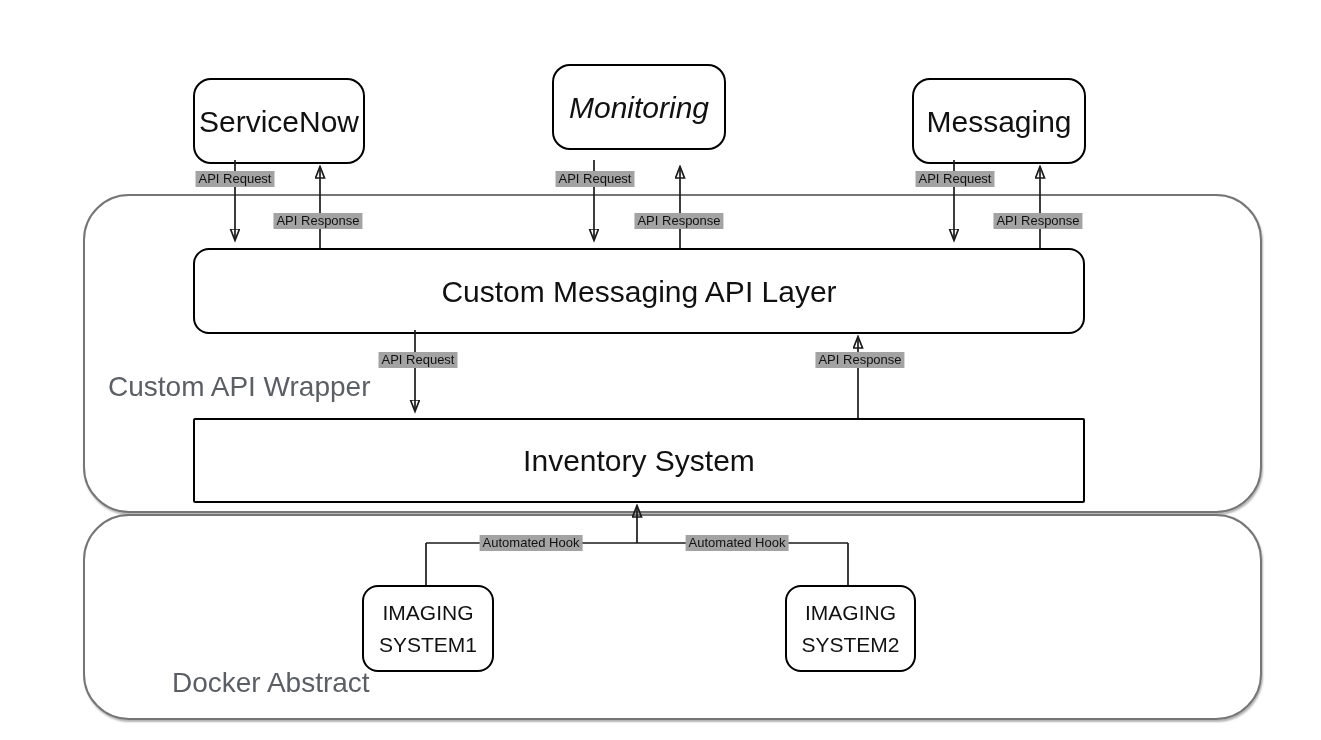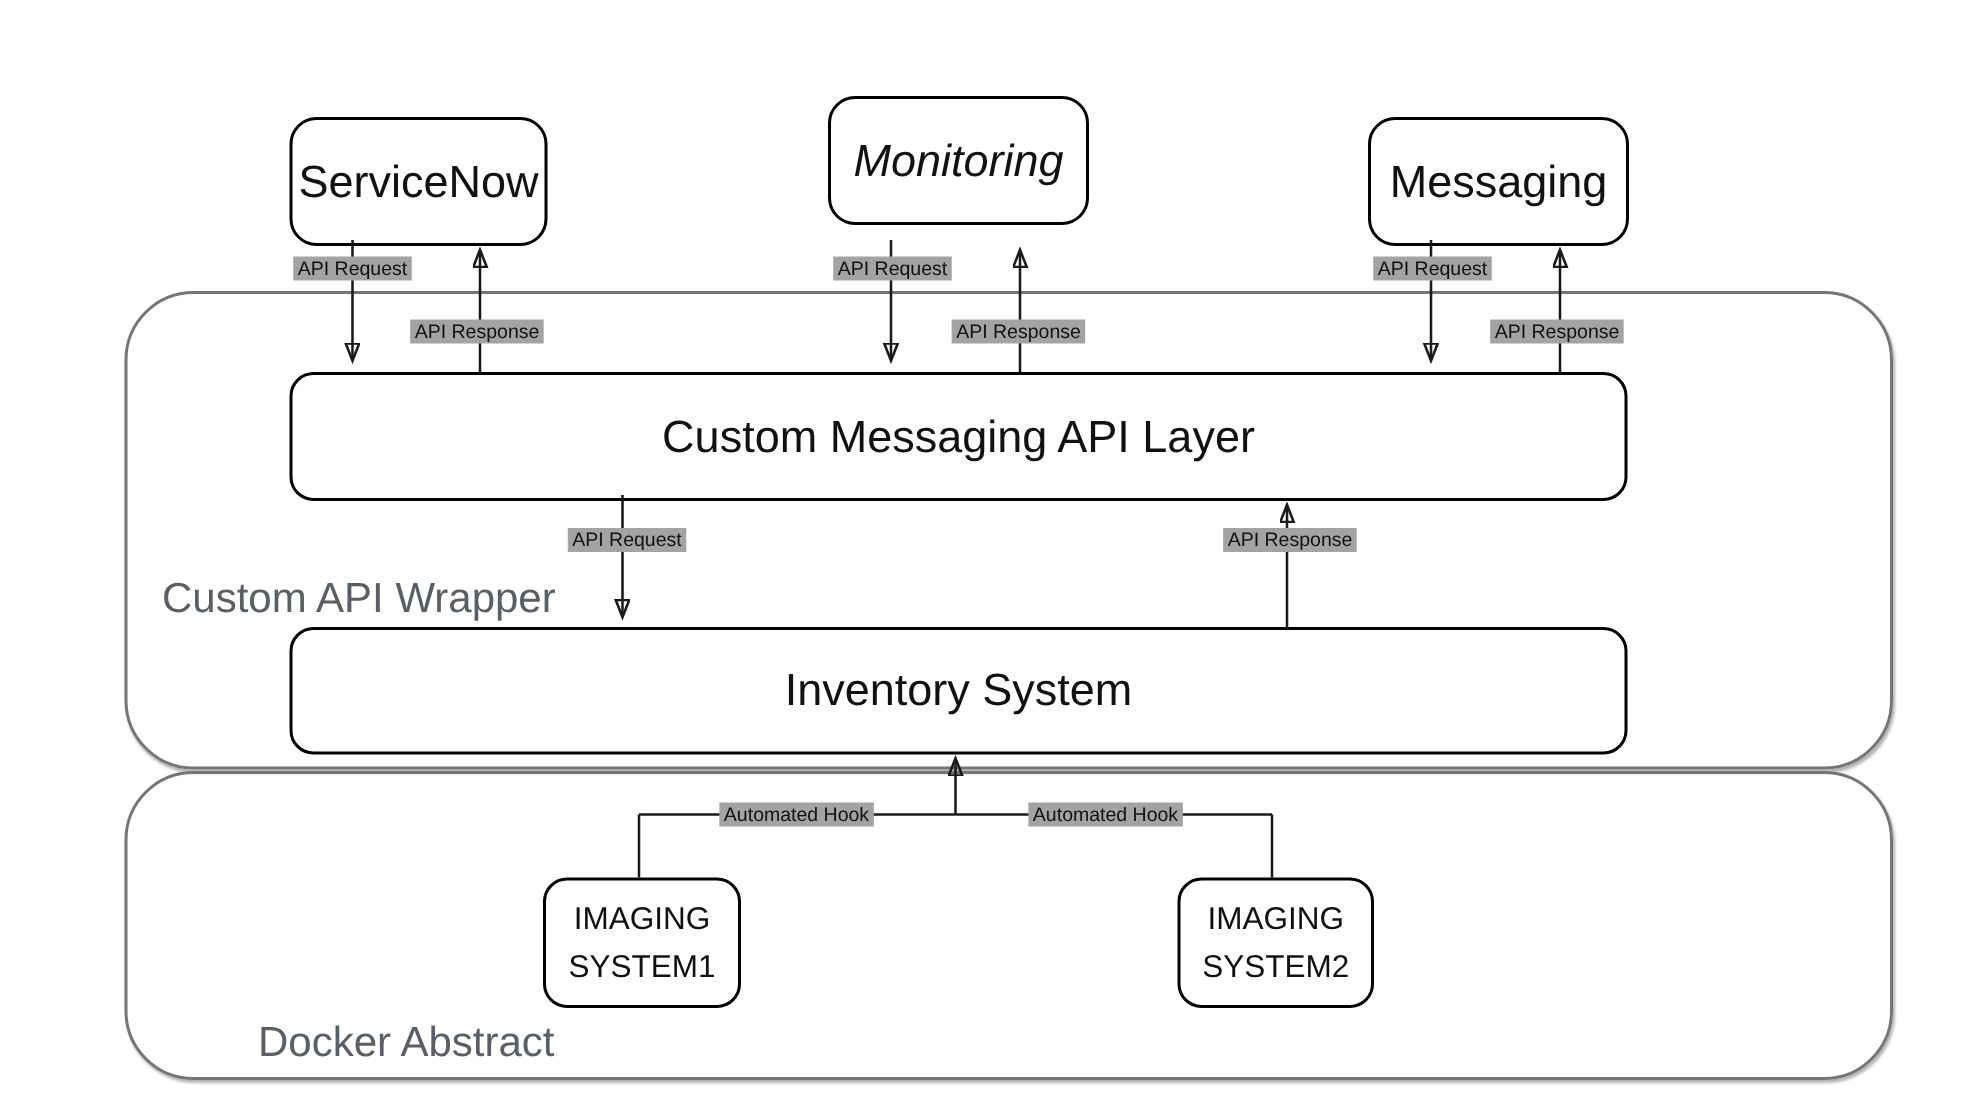--- a/index.html
+++ b/index.html
@@ -25,21 +25,20 @@
   }
   .container.wrapper { left: 83px;  top: 194px; width: 1175px; height: 315px; }
   .container.docker  { left: 83px;  top: 514px; width: 1175px; height: 202px; }
 
   .clabel {
     position: absolute;
     color: var(--container-label, #5a5f66);
     font-size: 28px;
     line-height: 1.05;
     white-space: nowrap;
-    margin-top: 12px;
   }
 
   
   .node {
     position: absolute;
     border: 2px solid var(--box-border, #000000);
     border-radius: 18px;
     background: #ffffff;
     display: flex;
     flex-direction: column;
@@ -47,21 +46,21 @@
     justify-content: center;
     text-align: center;
     color: var(--text, #111111);
     font-size: 30px;
     line-height: 1.3;
   }
   .node.servicenow { left: 193px; top: 78px;  width: 168px; height: 82px; }
   .node.monitoring { left: 552px; top: 64px;  width: 170px; height: 82px; font-style: italic; }
   .node.messaging  { left: 912px; top: 78px;  width: 170px; height: 82px; }
   .node.apilayer   { left: 193px; top: 248px; width: 888px; height: 82px; border-radius: 16px; }
-  .node.inventory  { left: 193px; top: 418px; width: 888px; height: 81px; border-radius: 16px; }
+  .node.inventory  { left: 193px; top: 418px; width: 888px; height: 81px; border-radius: 2px; }
   .node.imaging1   { left: 362px; top: 585px; width: 128px; height: 83px; border-radius: 16px; font-size: 21px; line-height: 32px; }
   .node.imaging2   { left: 785px; top: 585px; width: 127px; height: 83px; border-radius: 16px; font-size: 21px; line-height: 32px; }
   .node .ln { display: block; }
 
   
   svg.edges {
     position: absolute;
     left: 0; top: 0;
     width: 1321px; height: 740px;
     pointer-events: none;

